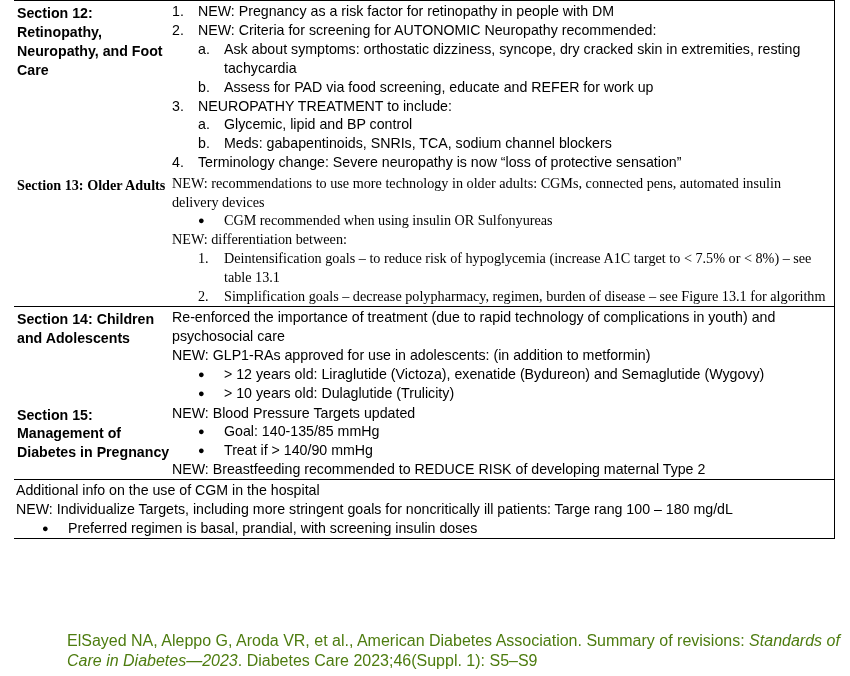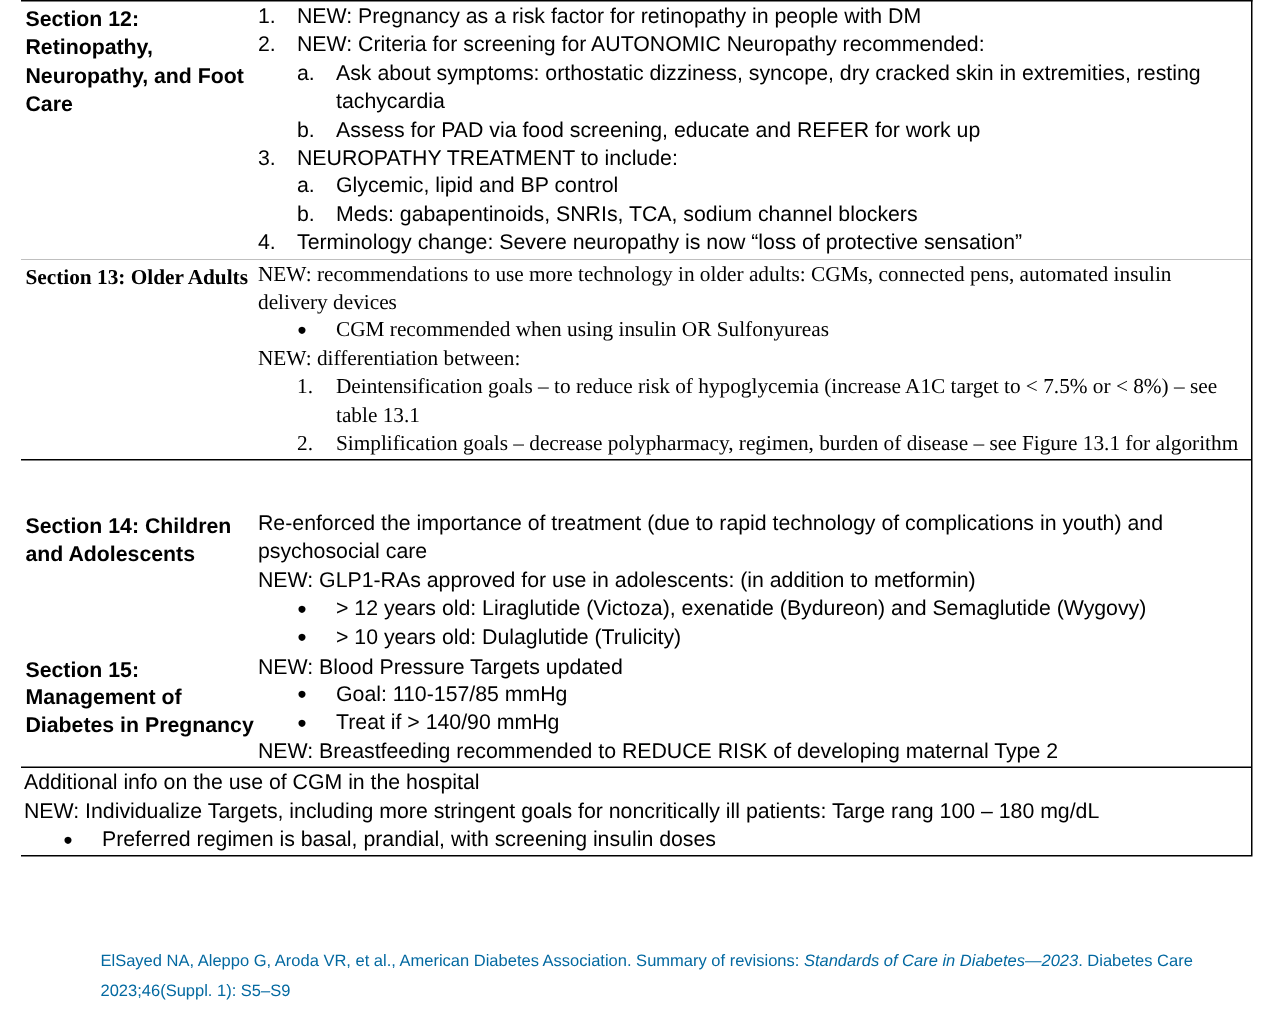--- a/index.html
+++ b/index.html
@@ -8,39 +8,39 @@
     font-family: "Liberation Sans", sans-serif; color: #000;
   }
   .table {
     position: absolute; left: 14px; top: 0; width: 820px;
     border-top: 1.5px solid #000; border-right: 1.5px solid #000;
     font-size: 14.2px; line-height: 18.9px;
   }
   .row {
     display: flex; border-bottom: 1.5px solid #000;
   }
-  .row.no-border { border-bottom: none; margin-top: 32px; }
+  .row.no-border { border-bottom: none; }
   .cell-left {
     width: 156px; flex: 0 0 156px; padding: 3px 0 0 3px;
     font-weight: bold; box-sizing: border-box;
   }
   .cell-right {
     flex: 1; padding: 1px 6px 0 2px; box-sizing: border-box;
   }
   .line { display: flex; }
   .num { width: 26px; flex: 0 0 26px; text-align: left; }
   .lvl1 { padding-left: 0; }
   .lvl2 { padding-left: 26px; }
   .lvl2 .num { width: 26px; flex: 0 0 26px; padding-left: 0; }
   .bul-line { display: flex; padding-left: 26px; }
   .bul { width: 26px; flex: 0 0 26px; font-size: 11px; }
   .txt { flex: 1; }
   .citation {
     position: absolute; left: 67px; top: 631px; width: 780px;
-    font-size: 11px; line-height: 20px; color: #0369a1;
+    font-size: 16px; line-height: 20px; color: #4d7c0f;
     font-family: "Liberation Sans", sans-serif;
   }
   .citation i { font-style: italic; }
 </style>
 </head>
 <body>
 
 <div class="table">
 
   <div class="row">
@@ -116,21 +116,21 @@
       </div>
     </div>
   </div>
 
   <div class="row">
     <div class="cell-left">Section 15: Management of Diabetes in Pregnancy</div>
     <div class="cell-right">
       <div>NEW: Blood Pressure Targets updated</div>
       <div class="bul-line">
         <span class="bul">●</span>
-        <span class="txt">Goal:  110-157/85 mmHg</span>
+        <span class="txt">Goal:  140-135/85 mmHg</span>
       </div>
       <div class="bul-line">
         <span class="bul">●</span>
         <span class="txt">Treat if &gt; 140/90 mmHg</span>
       </div>
       <div>NEW: Breastfeeding recommended to REDUCE RISK of developing maternal Type 2</div>
     </div>
   </div>
 
   <div class="row">

